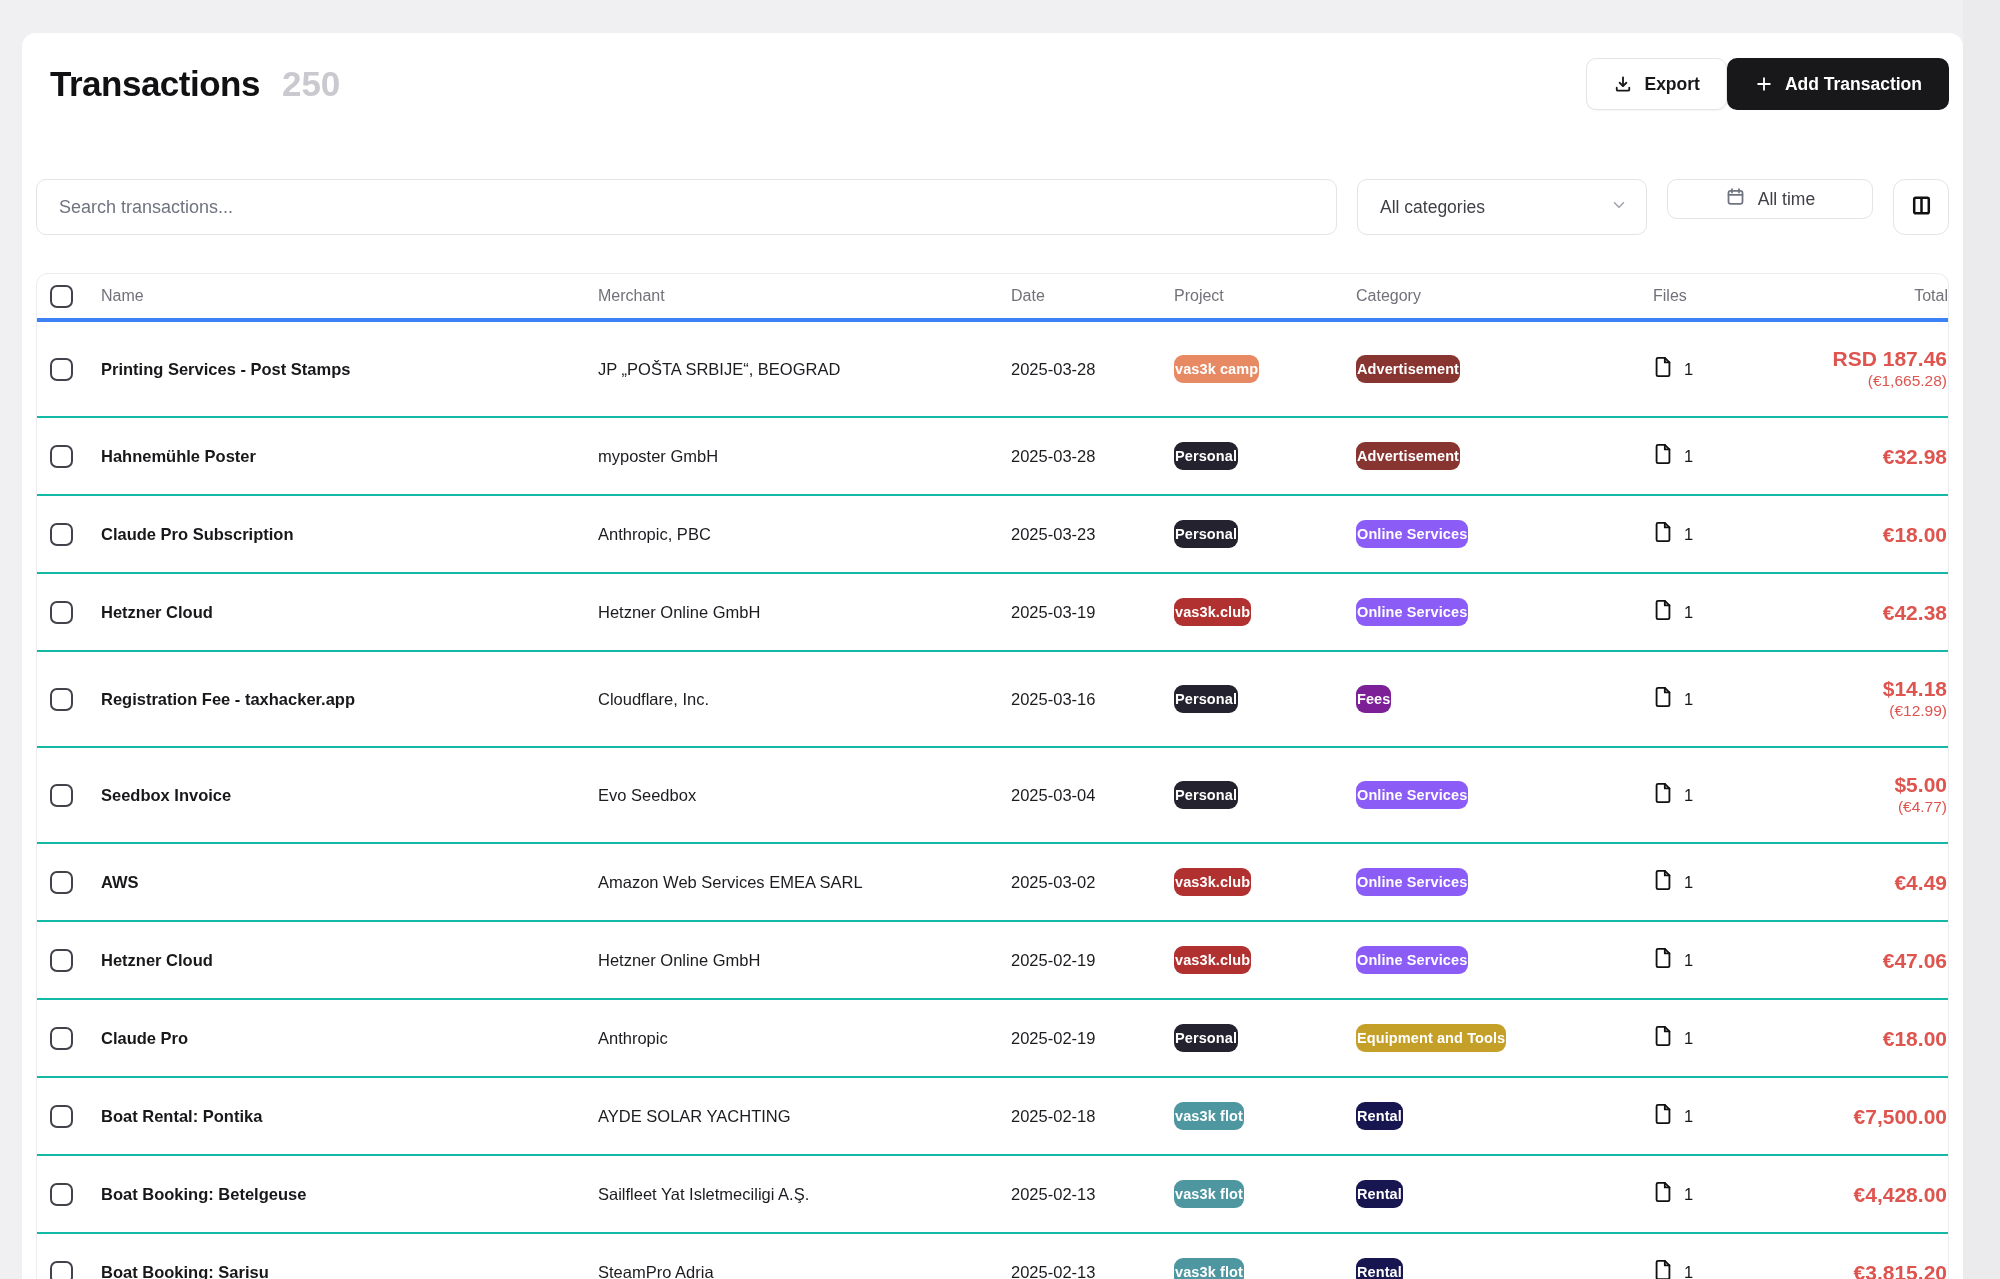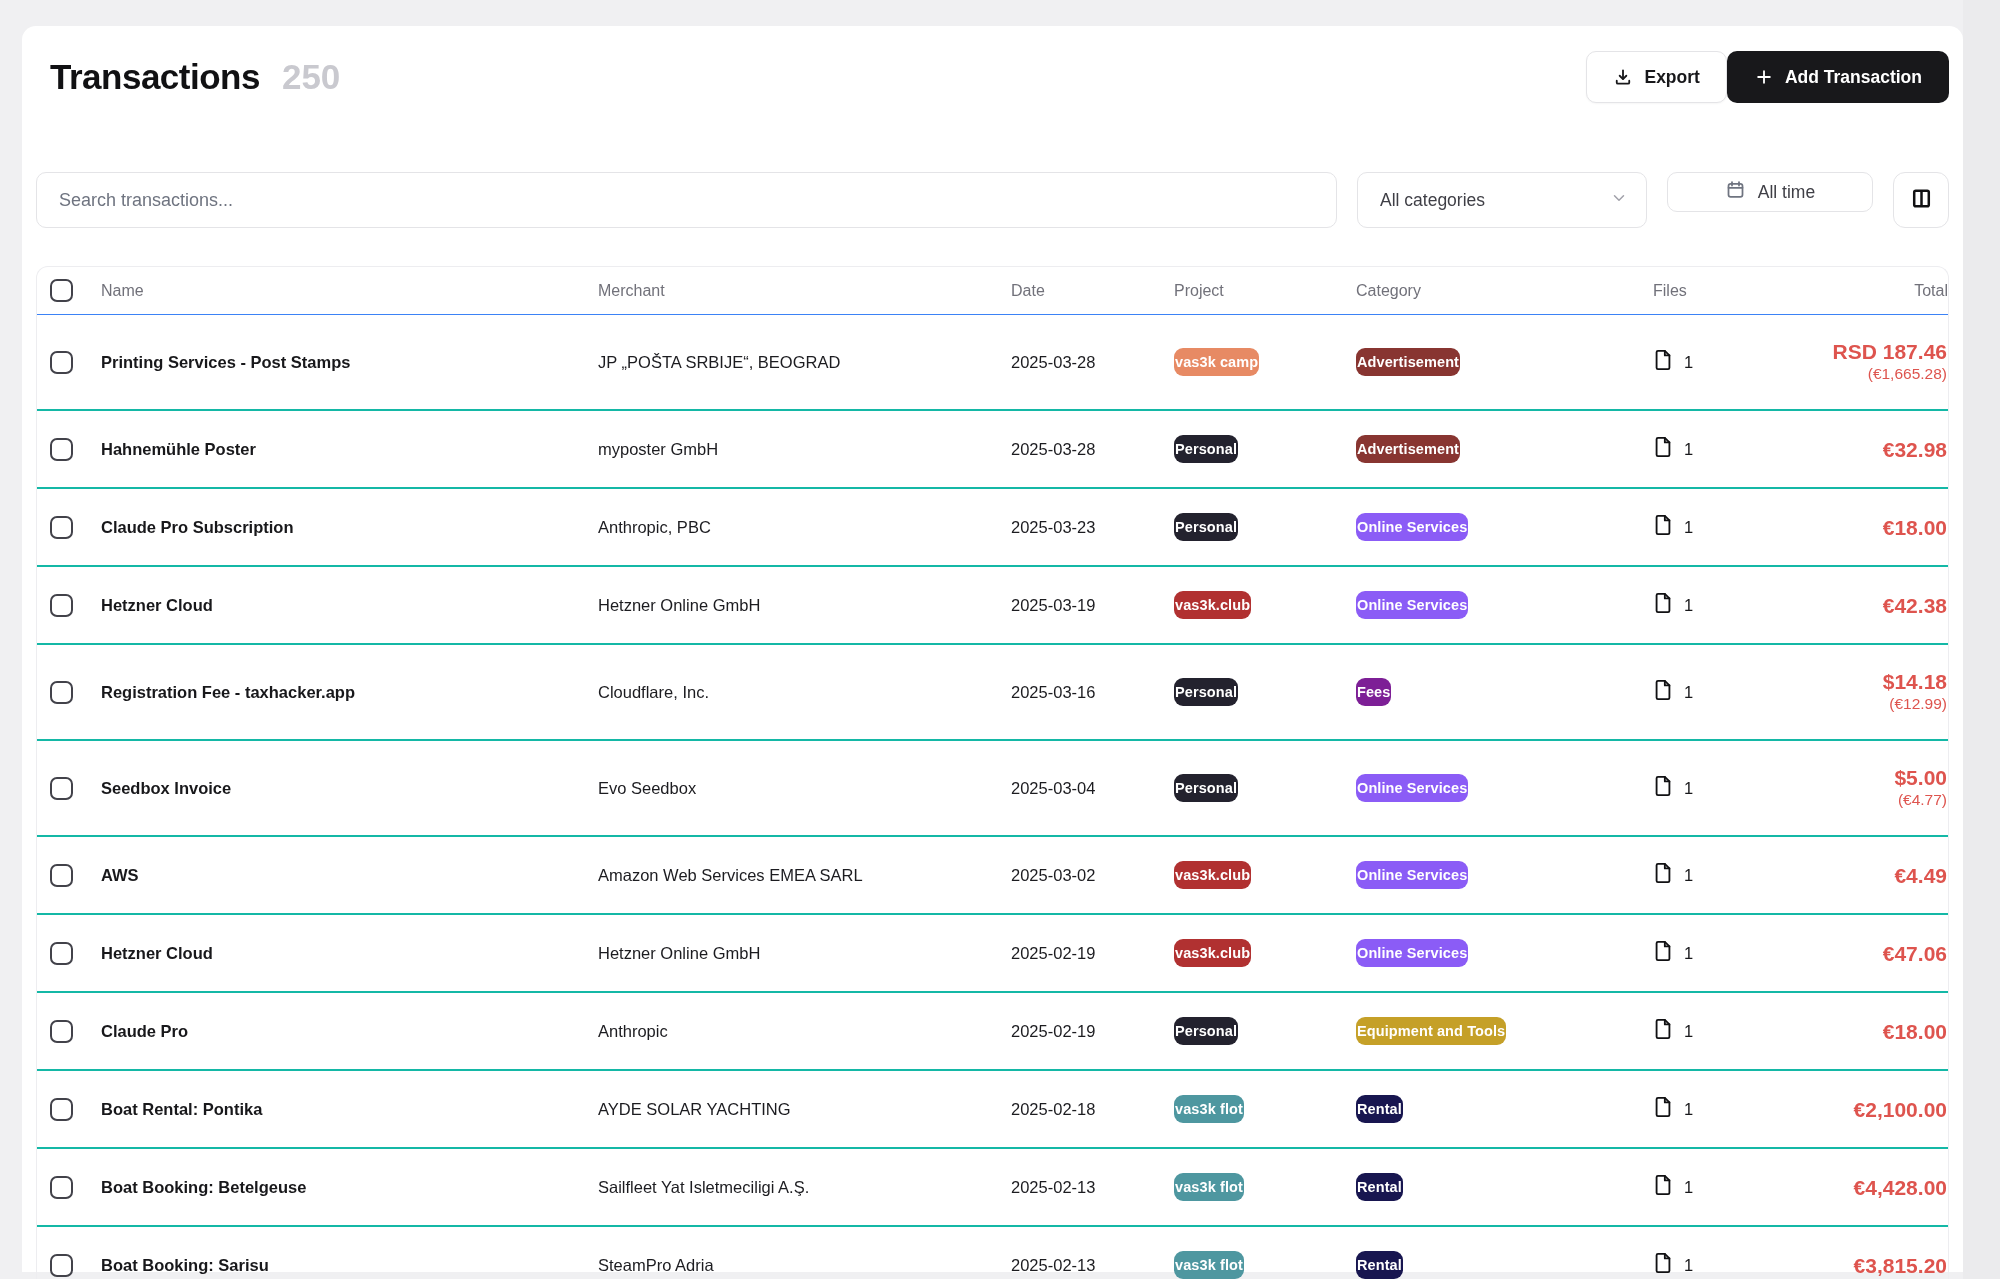--- a/index.html
+++ b/index.html
@@ -8,21 +8,21 @@
     background: #f0f0f2;
     font-family: "Liberation Sans", "DejaVu Sans", sans-serif;
     color: #18181b;
     position: relative;
   }
   .scroll-strip {
     position: absolute; top: 0; right: 0; width: 37px; height: 1279px;
     background: #ebebed;
   }
   .card {
-    position: absolute; left: 22px; top: 26px; width: 1941px; height: 1246px;
+    position: absolute; left: 22px; top: 33px; width: 1941px; height: 1246px;
     background: #ffffff;
     border-radius: 14px 14px 0 0;
     padding: 14px 14px 0 14px;
   }
   
   .page-header {
     display: flex; align-items: center; justify-content: space-between;
     height: 58px; margin-top: 8px;
   }
   .title-wrap { display: flex; align-items: baseline; gap: 22px; padding-left: 14px; }
@@ -74,21 +74,21 @@
     border-bottom: none;
     border-radius: 12px 12px 0 0;
     overflow: hidden;
   }
   .trow {
     display: grid;
     grid-template-columns: 64px 497px 413px 163px 182px 297px 140px 1fr;
     align-items: center;
     border-bottom: 2px solid #14b8a6;
   }
-  .thead-row { height: 48px; border-bottom: 1px solid #3b82f6; }
+  .thead-row { height: 48px; border-bottom: 4px solid #3b82f6; }
   .th { font-size: 16px; font-weight: 500; color: #71717a; }
   .th-total { text-align: right; }
   .cell-select { padding-left: 13px; display: flex; align-items: center; }
   .checkbox {
     width: 23px; height: 23px; border: 2px solid #42424a; border-radius: 7px;
     background: #fff; cursor: pointer; flex: none;
   }
   .body-row { padding: 24px 0; }
   .cell-name { font-size: 16.5px; font-weight: 700; color: #18181b; }
   .cell-merchant, .cell-date { font-size: 16.5px; font-weight: 400; color: #1c1c20; }
@@ -448,21 +448,21 @@
     <div class="cell-files">
       <span>
         <svg width="20" height="22" viewBox="0 0 20 24" fill="none" stroke="#111113" stroke-width="2" stroke-linecap="round" stroke-linejoin="round">
           <path d="M12 2H4.5A1.5 1.5 0 0 0 3 3.5v17A1.5 1.5 0 0 0 4.5 22h11a1.5 1.5 0 0 0 1.5-1.5V7z"></path>
           <path d="M12 2v5h5"></path>
         </svg>
       </span>
       <span>1</span>
     </div>
     <div class="cell-total" style="color: rgb(222, 84, 78);">
-      <div class="total-main">€2,100.00</div>
+      <div class="total-main">€7,500.00</div>
 
     </div>
   </div>
 
   <div class="trow body-row">
     <div class="cell-select">
       <span class="checkbox"></span>
     </div>
     <div class="cell-name">Boat Booking: Betelgeuse</div>
     <div class="cell-merchant">Sailfleet Yat Isletmeciligi A.Ş.</div>

